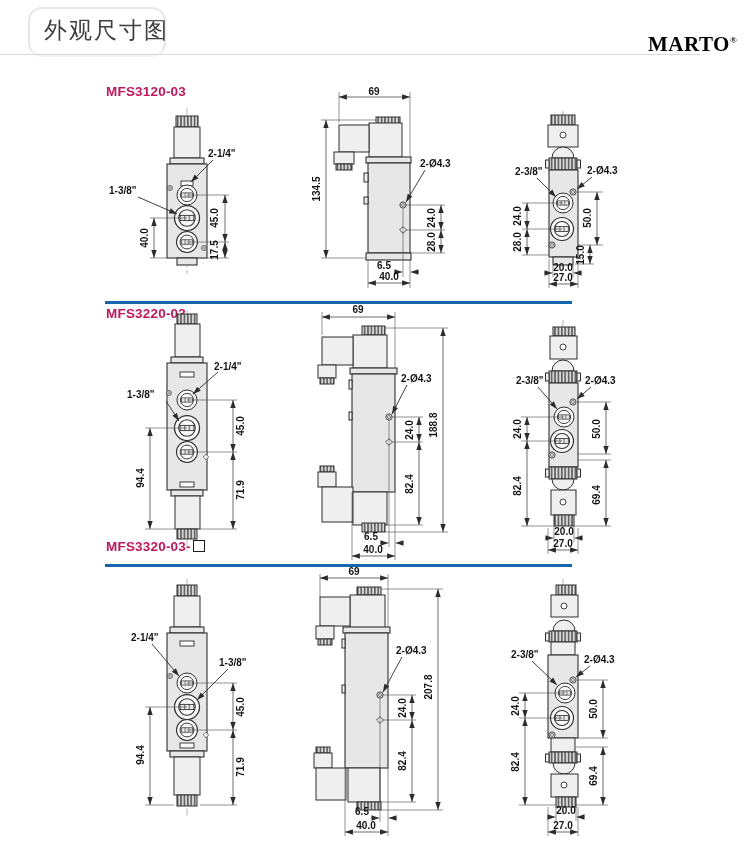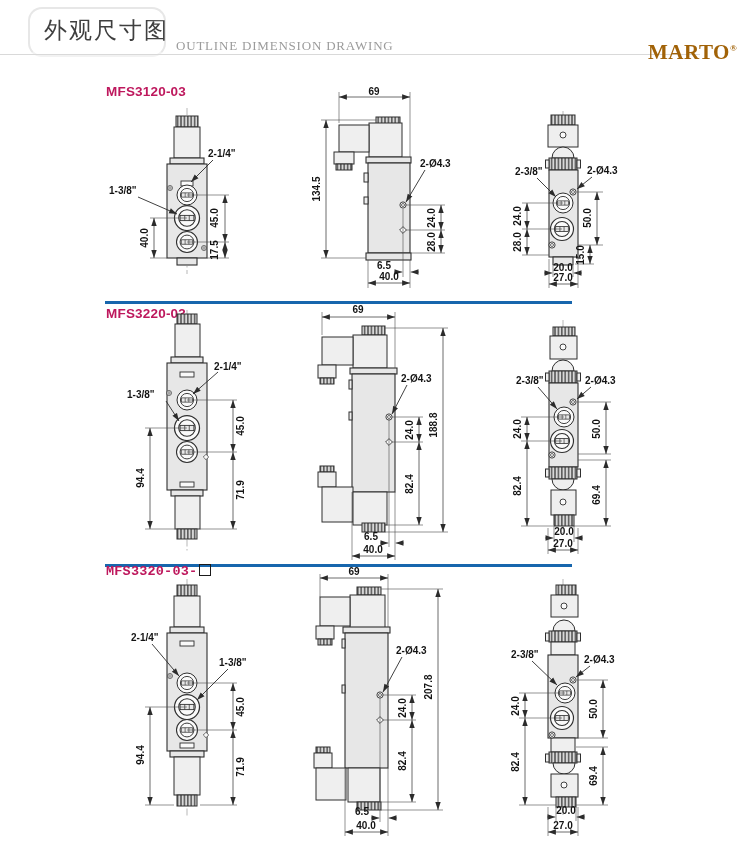--- a/index.html
+++ b/index.html
@@ -6,22 +6,22 @@
   #page{position:relative;width:750px;height:849px;background:#fff;overflow:hidden;
         font-family:"Liberation Sans",sans-serif;}
   
   #hdr-box{position:absolute;left:28px;top:7px;width:134px;height:46px;
            border:2px solid #e7e7e7;border-bottom-color:#f2f2f2;border-radius:14px;}
   #hdr-cn{position:absolute;left:44px;top:15px;font:23px "Liberation Serif","DejaVu Serif",serif;
           color:#3f3f3f;letter-spacing:2px;}
   #hdr-en{position:absolute;left:176px;top:38px;font:13px "Liberation Serif","DejaVu Serif",serif;
           color:#9b9b9b;letter-spacing:0.8px;}
   #hdr-line{position:absolute;left:0;top:54px;width:700px;height:1px;background:#d9d9d9;}
-  #brand{position:absolute;left:648px;top:40px;font:bold 21px "Liberation Serif","DejaVu Serif",serif;
-         color:#a16207;letter-spacing:0.5px;}
+  #brand{position:absolute;left:648px;top:32px;font:bold 21px "Liberation Serif","DejaVu Serif",serif;
+         color:#000000;letter-spacing:0.5px;}
   #brand sup{font-size:9px;}
   .model{position:absolute;font:bold 13.5px "Liberation Sans",sans-serif;color:#be185d;letter-spacing:0.2px;}
   .sufbox{display:inline-block;width:10px;height:10px;border:1.6px solid #1a1a1a;margin-left:2px;vertical-align:-1px;}
   .divider{position:absolute;left:105px;width:467px;height:2.5px;background:#1766ad;}
   .secsvg{position:absolute;left:0;}
   
   svg .body{fill:#e7e7e7;stroke:#2f2f2f;stroke-width:1.1;}
   svg .lt{fill:#efefef;stroke:#2f2f2f;stroke-width:1;}
   svg .wh{fill:#fafafa;stroke:#2f2f2f;stroke-width:0.9;}
   svg .kn{fill:url(#knurl);stroke:#2f2f2f;stroke-width:1;}
@@ -34,29 +34,28 @@
   svg text.d{font:bold 10px "Liberation Sans",sans-serif;fill:#141414;text-anchor:middle;}
   svg text.dl{font:bold 10px "Liberation Sans",sans-serif;fill:#141414;text-anchor:start;}
 </style>
 </head>
 <body>
 
 <div id="page">
 
   <div id="hdr-box"></div>
   <div id="hdr-cn">外观尺寸图</div>
-  <div id="hdr-en">OUTLINE DIMENSION DRAWING</div>
   <div id="hdr-line"></div>
   <div id="brand"><span>MARTO</span><sup>®</sup></div>
 
   <div class="model" style="left:106px;top:84px;">MFS3120-03</div>
   <div class="divider" style="top:301px;"></div>
   <div class="model" style="left:106px;top:306px;">MFS3220-03</div>
   <div class="divider" style="top:564px;"></div>
-  <div class="model" style="left:106px;top:564px;font-family:Liberation Mono, monospace;"><span>MFS3320-03-</span><span class="sufbox"></span></div>
+  <div class="model" style="left:106px;top:539px;"><span>MFS3320-03-</span><span class="sufbox"></span></div>
 
   <svg class="secsvg" style="top:78px;" width="750" height="222" viewBox="0 0 750 222">
     <defs>
       <marker id="ah" markerWidth="9" markerHeight="7" refX="8.3" refY="3" orient="auto-start-reverse" markerUnits="userSpaceOnUse">
         <path d="M0.4,0.3 L8.3,3 L0.4,5.7 Z" fill="#2b2b2b"></path>
       </marker>
       <pattern id="knurl" width="3.4" height="9" patternUnits="userSpaceOnUse">
         <rect width="3.4" height="9" fill="#d8d8d8"></rect>
           <rect width="1.6" height="9" fill="#5e5e5e"></rect>
       </pattern>

